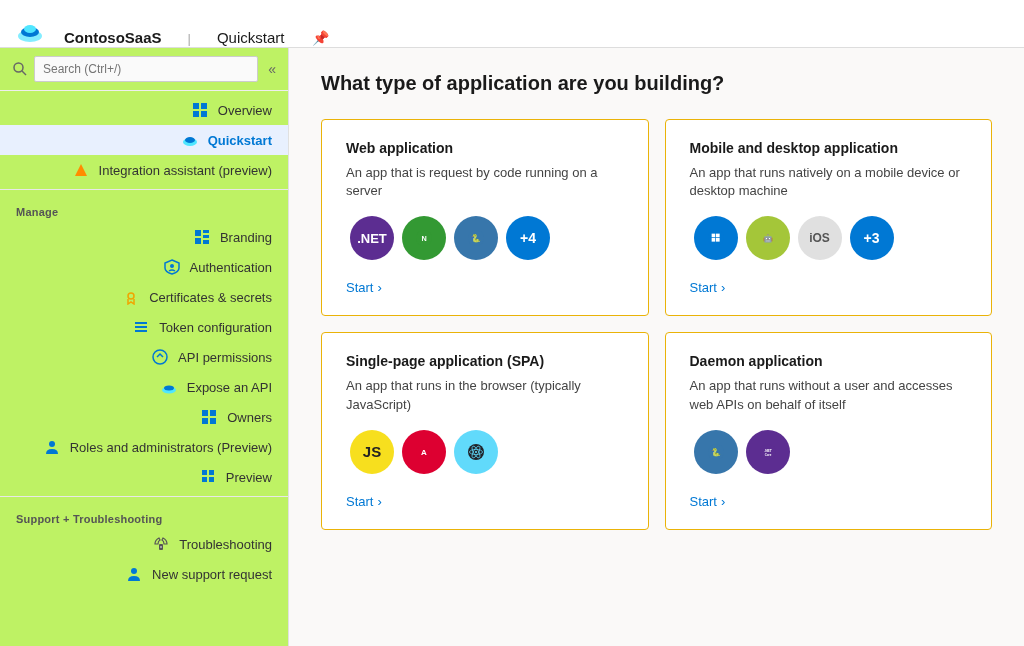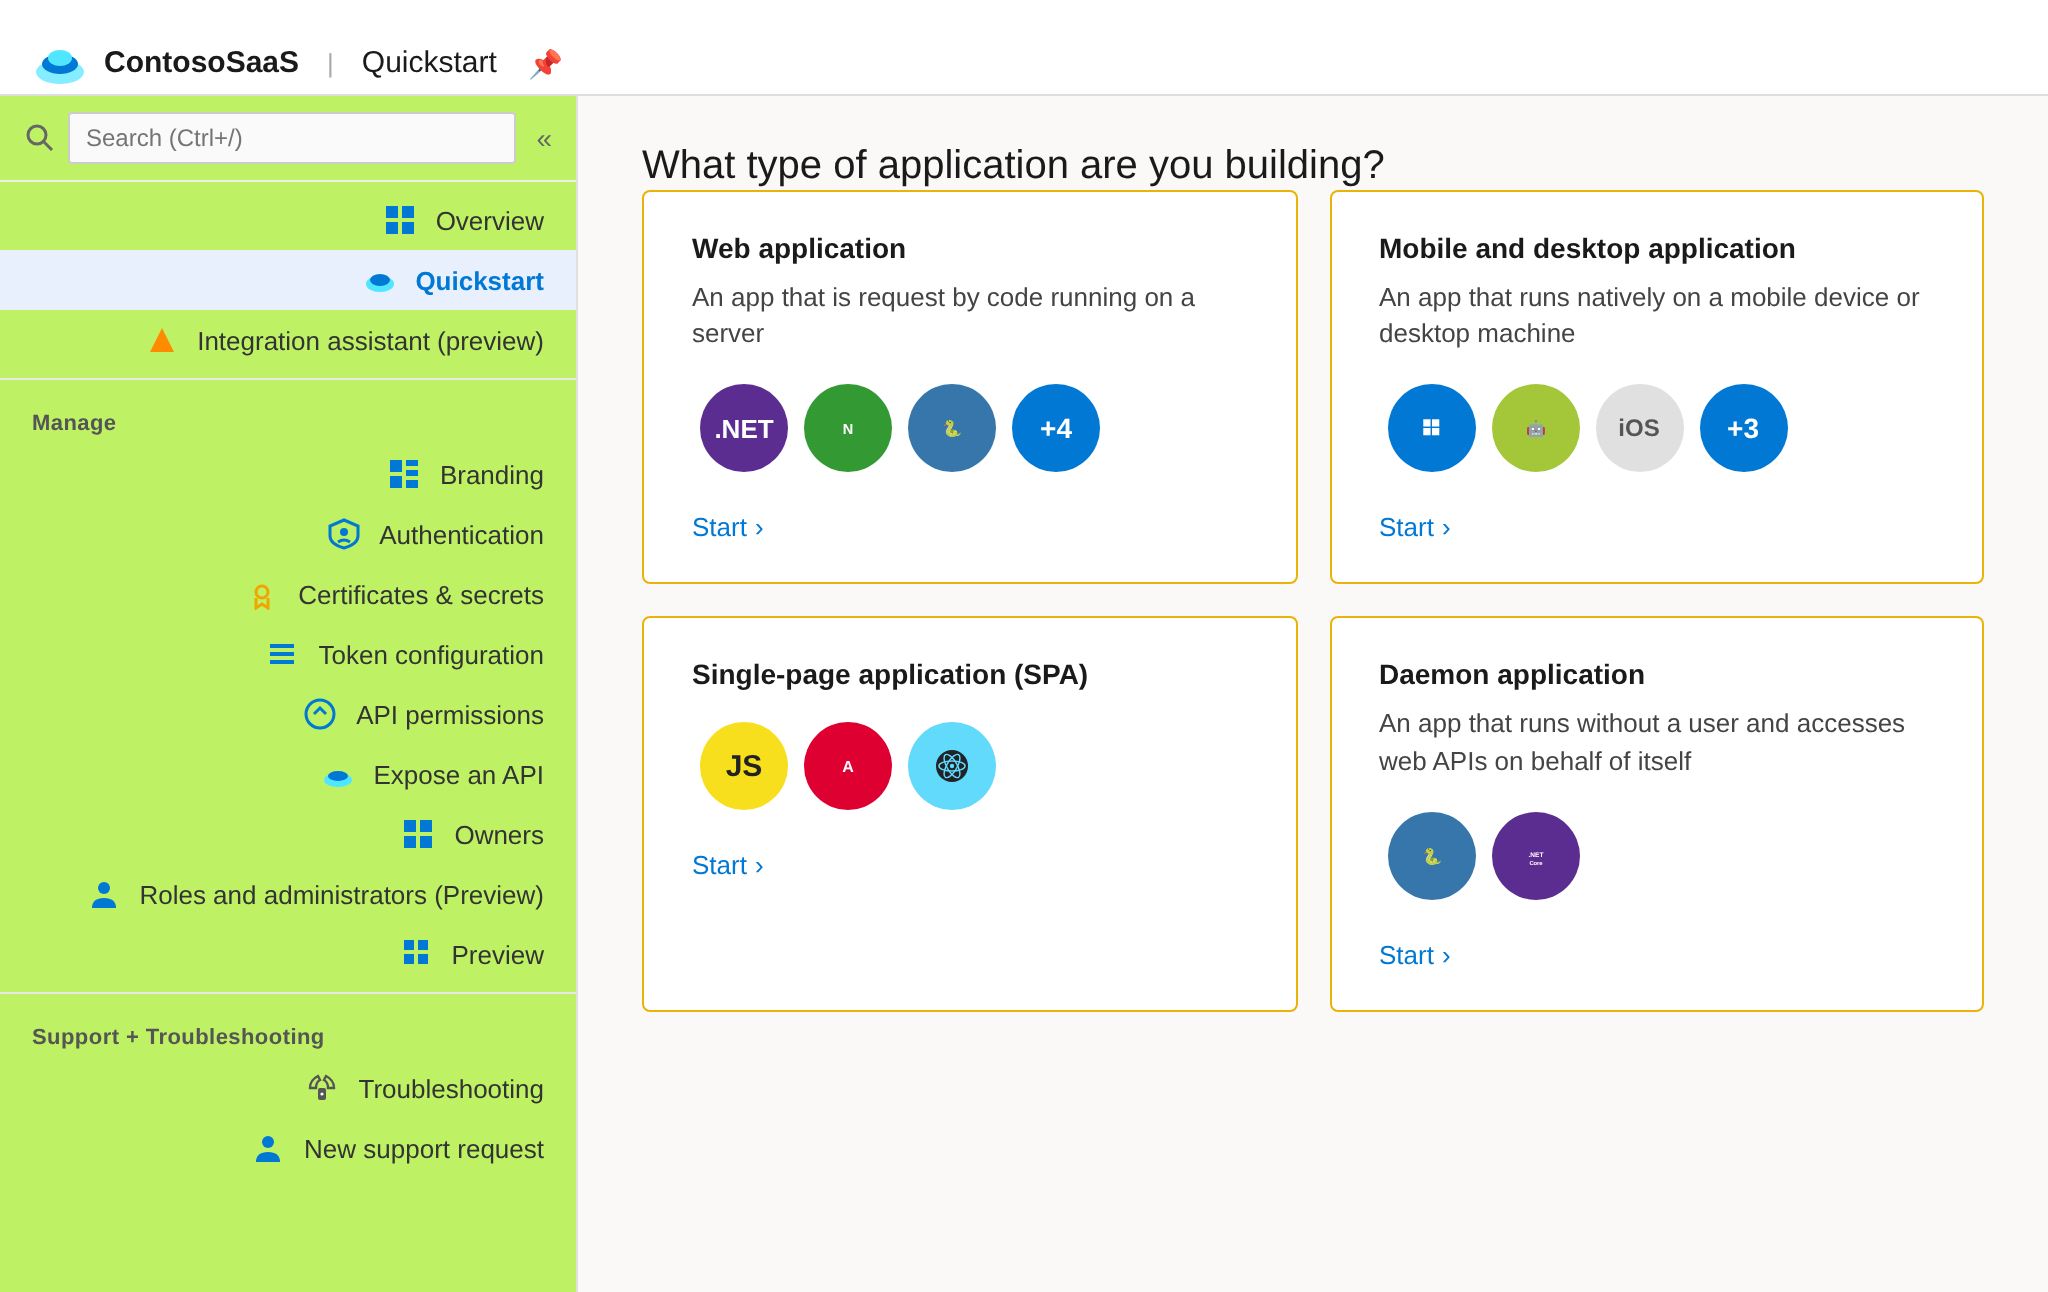--- a/index.html
+++ b/index.html
@@ -3,21 +3,21 @@
   <meta charset="utf-8">
   <style>
     * { box-sizing: border-box; margin: 0; padding: 0; }
     body { font-family: 'Segoe UI', Arial, sans-serif; font-size: 13px; background: #f3f3f3; color: #333; display: flex; flex-direction: column; height: 646px; overflow: hidden; }
 
     
     .top-bar {
       display: flex; align-items: center; background: #fff; border-bottom: 1px solid #ddd;
       padding: 0 16px; height: 48px; flex-shrink: 0;
     }
-    .top-bar-logo { display: flex; align-items: center; gap: 8px; margin-top: 16px; }
+    .top-bar-logo { display: flex; align-items: flex-end; gap: 20px; margin-top: 16px; }
     .logo-icon { width: 28px; height: 28px; }
     .top-bar-title { font-size: 15px; font-weight: 600; color: #1a1a1a; }
     .top-bar-divider { color: #aaa; margin: 0 6px; }
     .top-bar-subtitle { font-size: 15px; color: #1a1a1a; font-weight: 400; }
     .pin-icon { margin-left: 8px; color: #888; cursor: pointer; font-size: 14px; }
 
     
     .body-layout { display: flex; flex: 1; overflow: hidden; }
 
     
@@ -46,21 +46,21 @@
     .nav-item .nav-icon { width: 16px; height: 16px; flex-shrink: 0; display: flex; align-items: center; justify-content: center; }
 
     .section-label {
       font-size: 11px; font-weight: 700; color: #555;
       padding: 12px 16px 4px; letter-spacing: 0.02em;
     }
     .sidebar-divider { border: none; border-top: 1px solid #e8e8e8; margin: 4px 0; }
 
     
     .main-content { flex: 1; overflow-y: auto; background: #faf9f8; padding: 24px 32px; }
-    .main-title { font-size: 20px; font-weight: 400; color: #1a1a1a; }
+    .main-title { font-size: 20px; font-weight: 700; color: #1a1a1a; margin-bottom: 24px; }
 
     .cards-grid { display: grid; grid-template-columns: 1fr 1fr; gap: 16px; }
     .card {
       background: #fff; border: 1px solid #eab308; border-radius: 4px;
       padding: 20px 24px; display: flex; flex-direction: column; gap: 8px;
     }
     .card-title { font-size: 14px; font-weight: 700; color: #1a1a1a; }
     .card-desc { font-size: 13px; color: #444; line-height: 1.4; }
     .card-icons { display: flex; align-items: center; gap: 8px; margin: 8px 4px; }
     .card-start { color: #0078d4; font-size: 13px; cursor: pointer; display: flex; align-items: center; gap: 4px; margin-top: 4px; }
@@ -318,20 +318,21 @@
           <div class="tech-icon plus3">+3</div>
         </div>
         <div class="card-start">
           <span>Start</span>
           <span>›</span>
         </div>
       </div>
 
       <div class="card">
         <div class="card-title">Single-page application (SPA)</div>
+        <div class="card-desc">An app that runs in the browser (typically JavaScript)</div>
         <div class="card-icons">
           <div class="tech-icon js">JS</div>
           <div class="tech-icon angular">
             <svg viewBox="0 0 44 44" width="44" height="44" style="border-radius:50%;background:#dd0031">
               <text x="22" y="30" text-anchor="middle" font-size="22" fill="white" font-weight="bold">A</text>
             </svg>
           </div>
           <div class="tech-icon react">
             <svg viewBox="0 0 44 44" width="44" height="44" style="border-radius:50%;background:#20232a">
               <ellipse cx="22" cy="22" rx="18" ry="7" fill="none" stroke="#61dafb" stroke-width="2"></ellipse>

